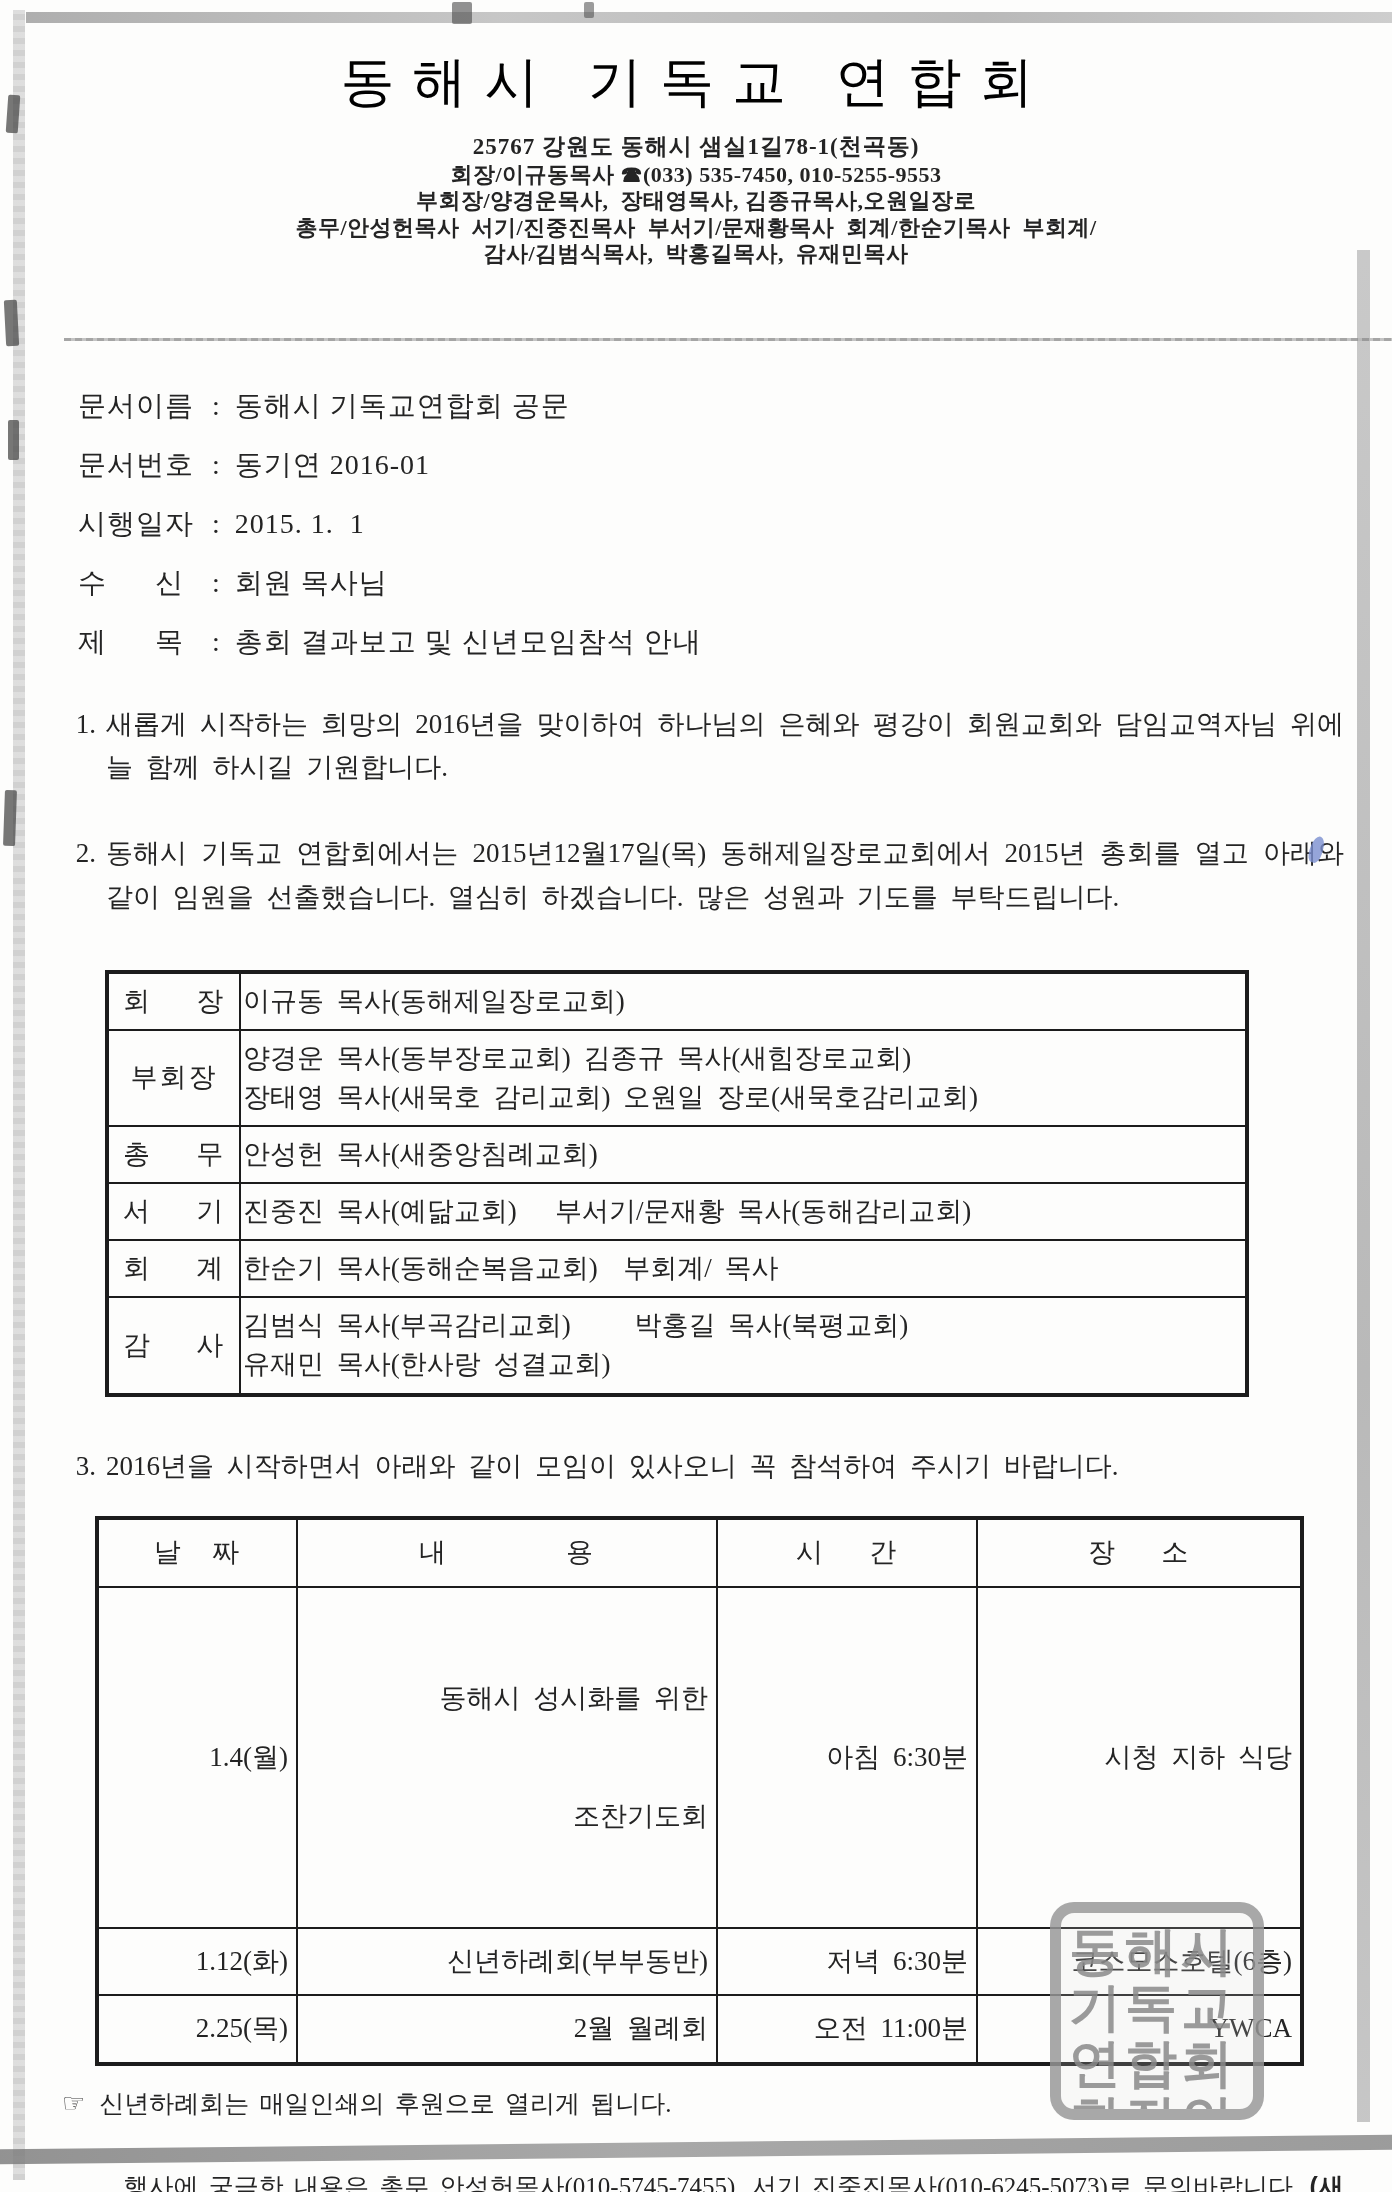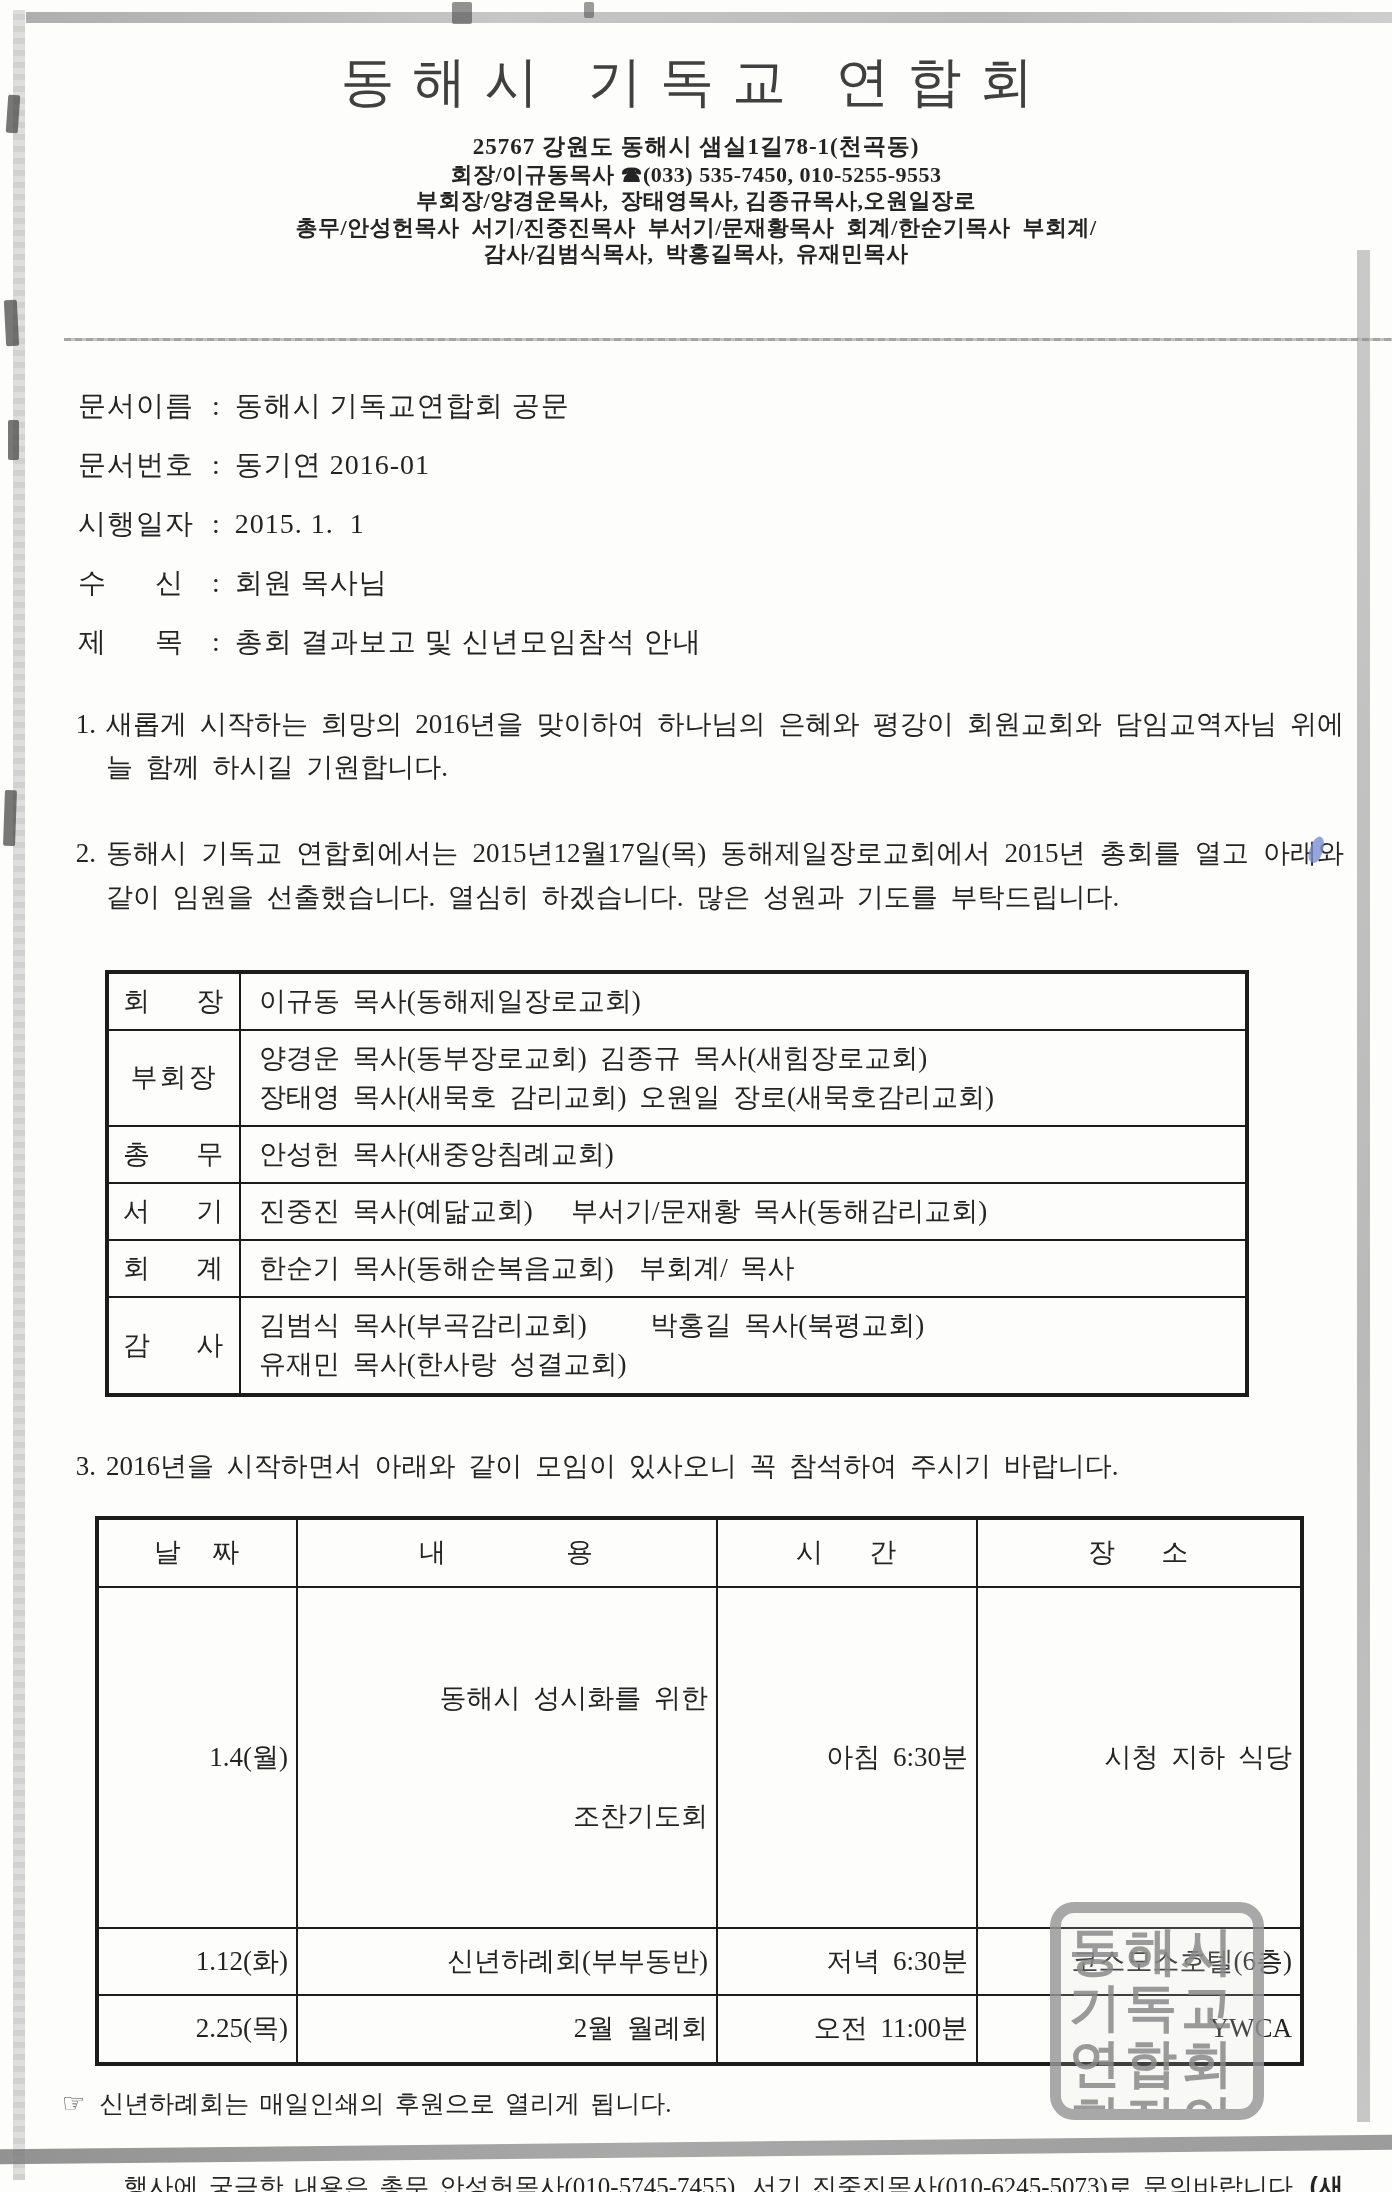--- a/index.html
+++ b/index.html
@@ -24,41 +24,41 @@
   .tick.t1{left:7px;top:95px;width:12px;height:38px;transform:rotate(4deg);}
   .tick.t2{left:5px;top:300px;width:13px;height:46px;transform:rotate(-3deg);}
   .tick.t3{left:8px;top:420px;width:11px;height:40px;}
   .tick.t4{left:4px;top:790px;width:12px;height:56px;transform:rotate(2deg);}
   .tick.t5{left:452px;top:2px;width:20px;height:22px;opacity:.6;}
   .tick.t6{left:584px;top:2px;width:10px;height:16px;opacity:.55;}
   .ink-blue{position:absolute;left:1310px;top:836px;width:13px;height:27px;border-radius:50% 50% 40% 40%;
     background:#7b8fd0;opacity:.8;transform:rotate(18deg);}
   
   .header{padding-top:46px;text-align:center;}
-  .org-title{margin:0;font-size:54px;font-weight:500;letter-spacing:18px;color:#404040;}
+  .org-title{margin:0;font-size:54px;font-weight:500;letter-spacing:18px;color:#000000;}
   .org-address{margin-top:12px;font-size:23px;font-weight:600;letter-spacing:1px;white-space:pre;}
   .contact-line{font-size:22px;font-weight:700;line-height:1.2;letter-spacing:.5px;white-space:pre;}
   .divider{margin:70px 0 0 64px;height:3px;
     background:repeating-linear-gradient(90deg,#8f8f8f 0 7px,#b5b5b5 7px 11px);opacity:.8;}
   
   .meta{margin:46px 0 0 78px;}
   .meta-row{font-size:28px;font-weight:400;margin-bottom:21px;letter-spacing:1px;}
   .meta-label{display:inline-block;min-width:132px;white-space:pre;}
   .meta-colon{display:inline-block;margin:0 14px 0 2px;}
   .meta-value{white-space:pre;}
   
   .bodytext{margin:34px 48px 0 58px;font-size:27px;line-height:1.62;word-spacing:6px;}
   .para{display:flex;margin-top:42px;}
   .para .pnum{flex:0 0 38px;text-align:right;padding-right:10px;}
   .para .ptext{flex:1;text-align:justify;white-space:pre-wrap;}
   .para3{margin-top:48px;}
   
   table{border-collapse:collapse;table-layout:fixed;}
   .officers{margin:50px 0 0 47px;width:1144px;border:4px solid #1c1c1c;}
-  .officers td{border:2px solid #1c1c1c;font-size:27px;line-height:1.45;padding:8px 18px;vertical-align:middle;}
+  .officers td{border:2px solid #1c1c1c;font-size:27px;line-height:1.45;padding:8px 2px;vertical-align:middle;}
   .officers td.lbl{width:122px;text-align:center;white-space:pre;padding:8px 4px;letter-spacing:2px;}
   .officers .cell-line{white-space:pre;}
   .meetings{margin:28px 0 0 37px;width:1205px;border:4px solid #1c1c1c;}
   .meetings th{border:2px solid #1c1c1c;font-size:27px;font-weight:500;padding:11px 4px;white-space:pre;letter-spacing:2px;}
   .meetings td{border:2px solid #1c1c1c;font-size:27px;line-height:1.45;padding:13px 8px 13px 16px;vertical-align:middle;white-space:pre;text-align:right;}
   .meetings td.time,.meetings td.place{padding-left:28px;}
   
   .notes{margin:18px 44px 0 62px;font-size:25px;line-height:1.52;word-spacing:4px;}
   .note1 .pointer{margin-right:14px;font-size:26px;color:#3a3a3a;}
   .note2{margin-top:6px;white-space:pre-wrap;}

